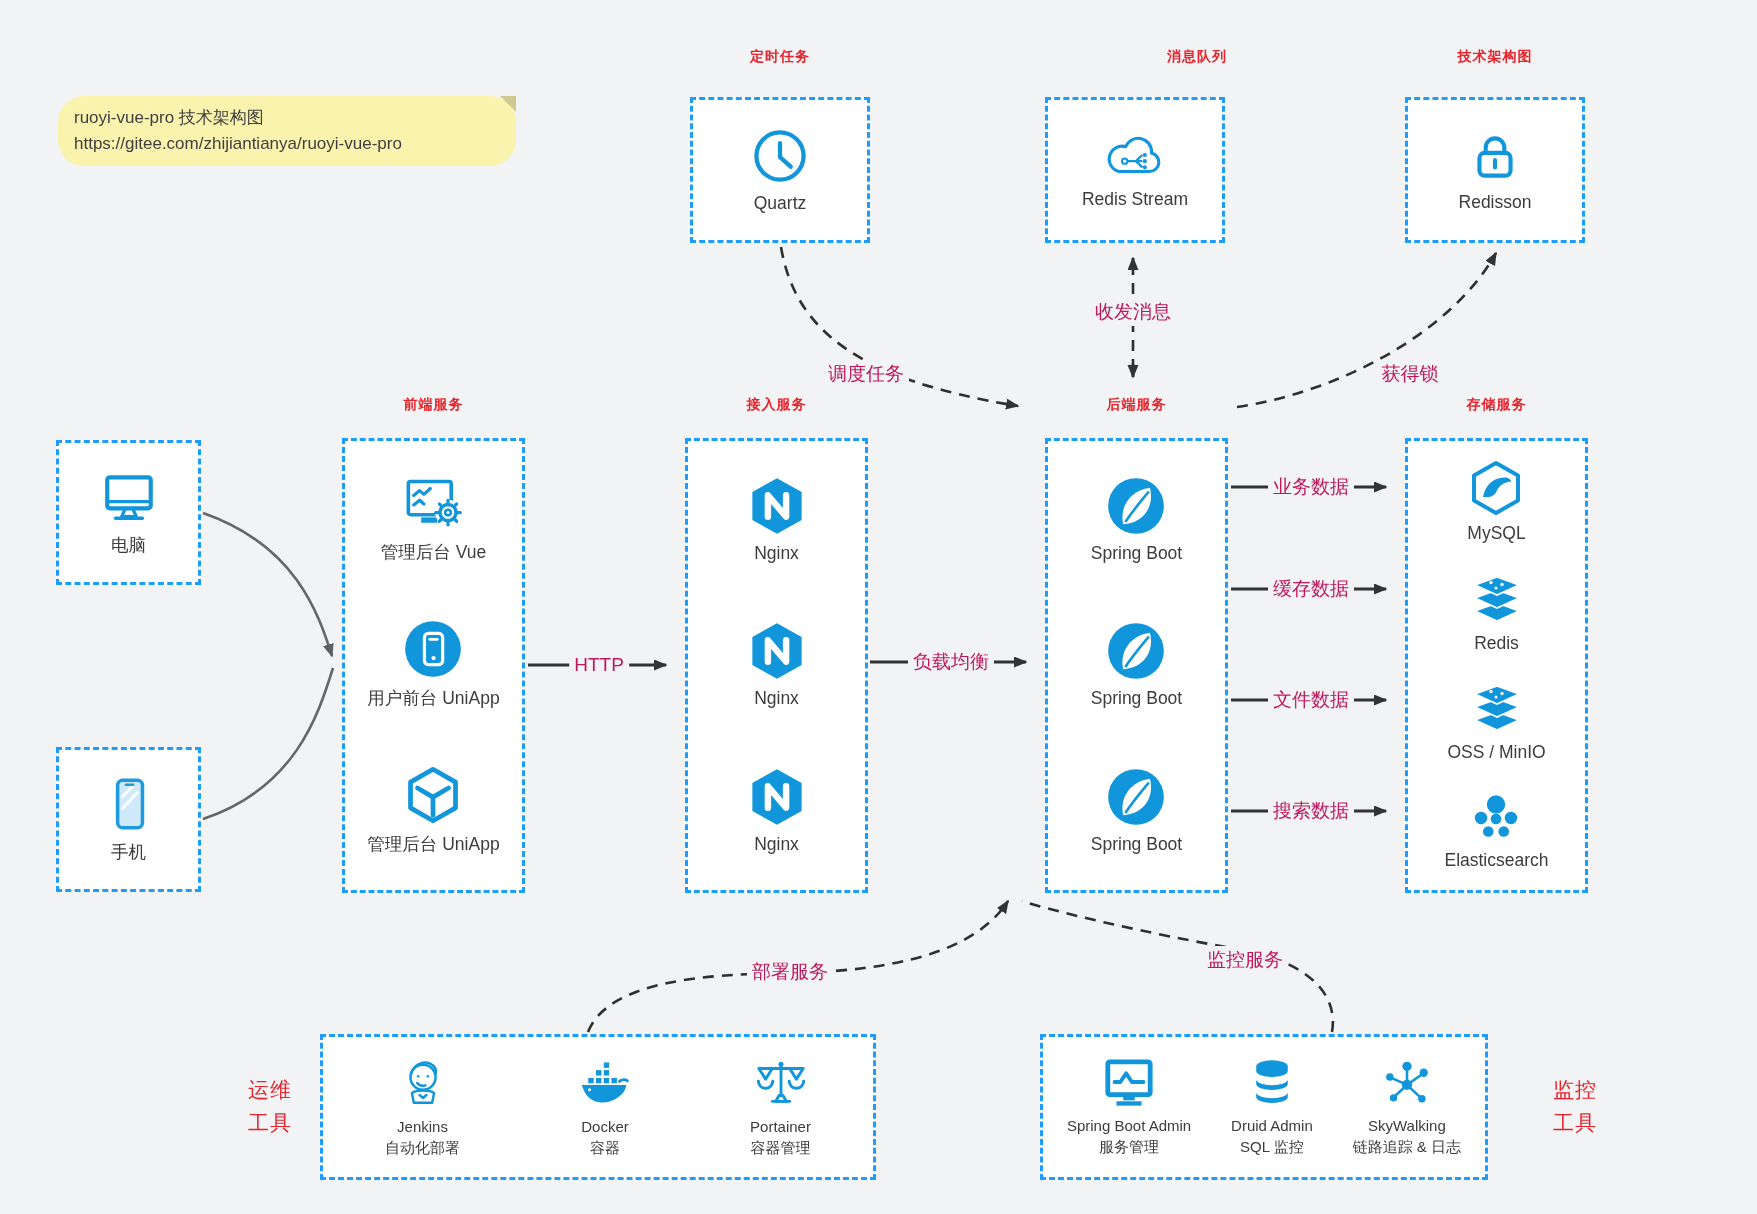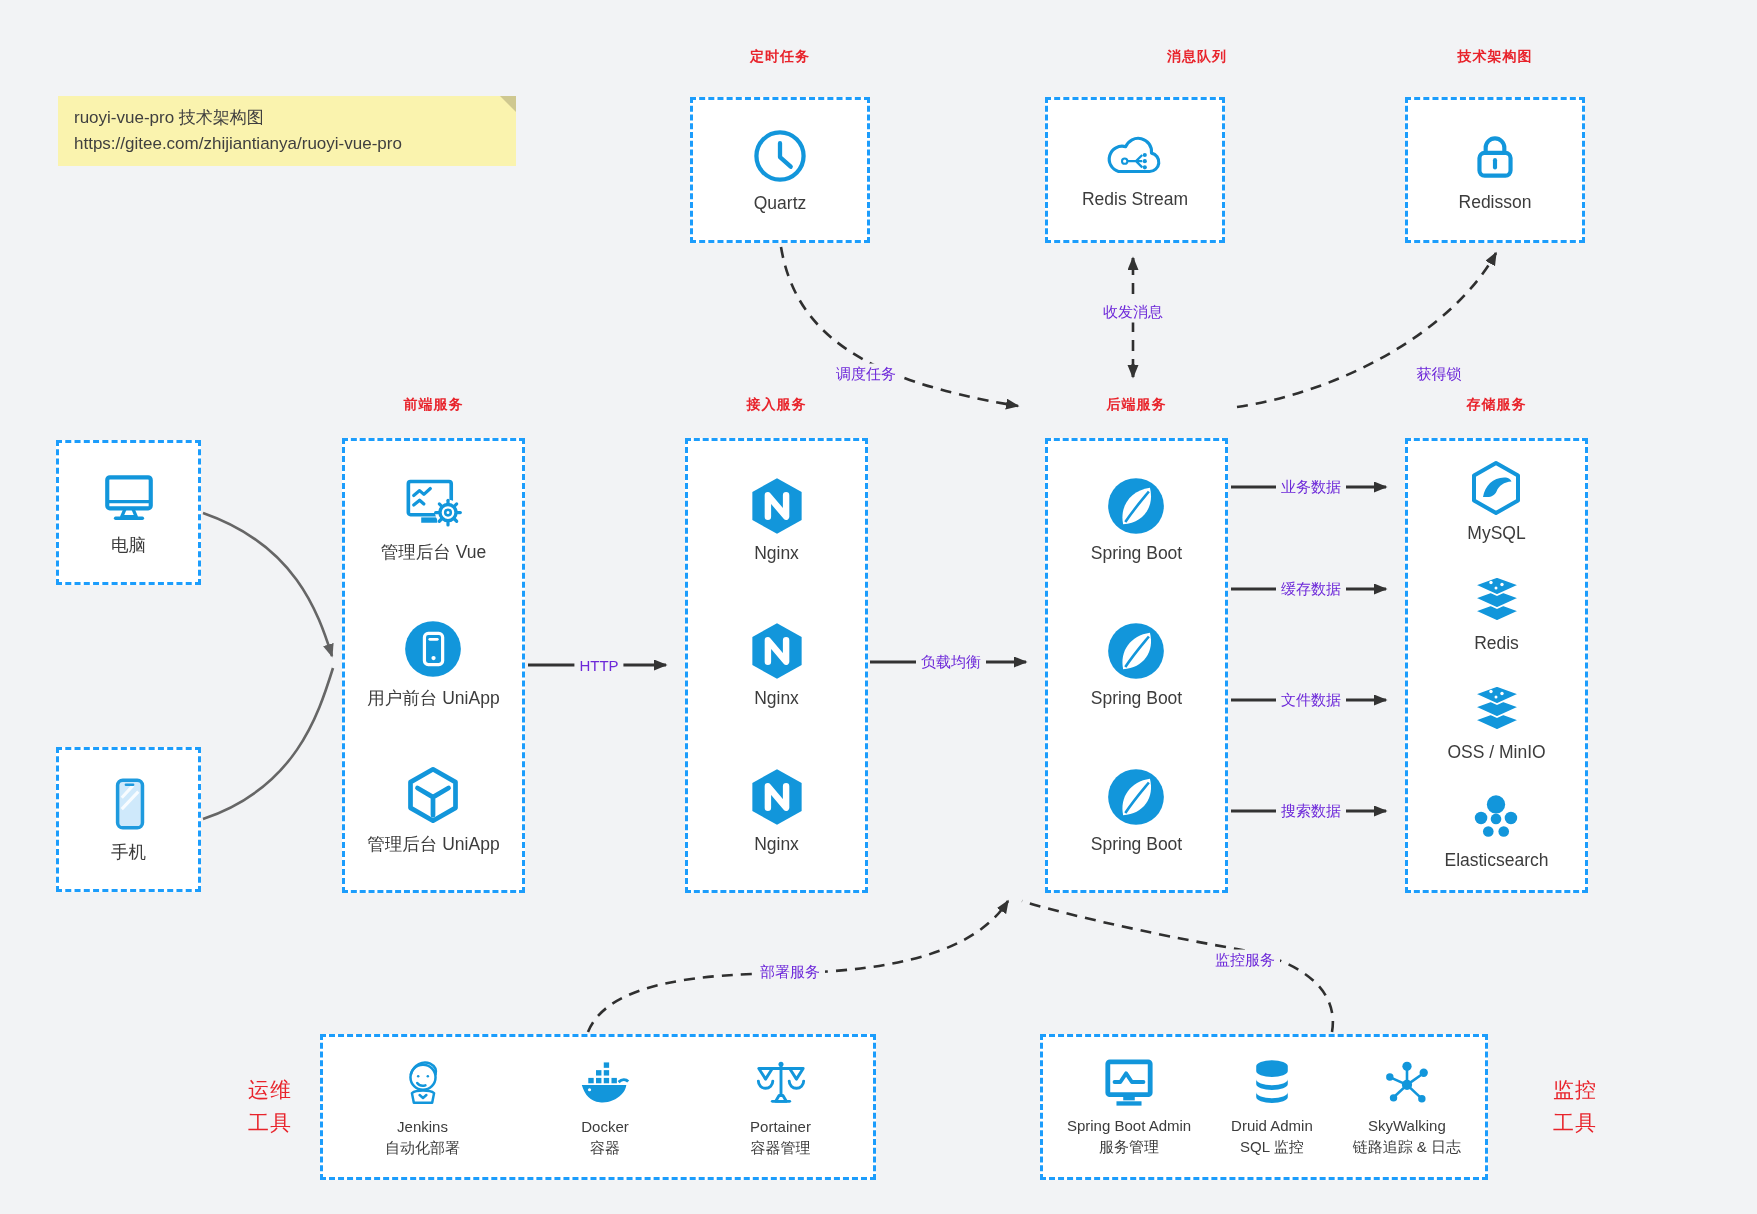--- a/index.html
+++ b/index.html
@@ -28,27 +28,27 @@
   .group-title{
     position:absolute;color:#e8232b;font-weight:700;font-size:14px;
     text-align:center;letter-spacing:1px;white-space:nowrap;
   }
   .side-title{
     position:absolute;color:#e8232b;font-weight:400;font-size:21px;
     text-align:left;line-height:1.55;letter-spacing:1px;
   }
   .edge-label{
     position:absolute;transform:translate(-50%,-50%);
-    font-size:15px;color:#6d28d9;background:#f2f3f5;
+    font-size:19px;color:#be185d;background:#f2f3f5;
     padding:1px 5px;white-space:nowrap;z-index:5;
   }
   .note{
     position:absolute;left:58px;top:96px;width:458px;height:70px;
     background:#faf3ae;box-sizing:border-box;padding:9px 0 0 16px;
-    font-size:17px;color:#3f3f3f;line-height:1.55;
+    font-size:17px;color:#3f3f3f;line-height:1.55;border-radius:26px;
   }
   .note .fold{
     position:absolute;top:0;right:0;width:0;height:0;
     border-top:16px solid #cfc890;border-left:16px solid transparent;
   }
   .icon{display:block;}
 </style>
 </head>
 <body>
 
@@ -418,21 +418,21 @@
         <div>SkyWalking</div>
         <div>链路追踪 &amp; 日志</div>
       </div>
     </div>
   </div>
 
   <div class="edge-label" style="left:599px;top:665px;">HTTP</div>
   <div class="edge-label" style="left:951px;top:662px;">负载均衡</div>
   <div class="edge-label" style="left:866px;top:374px;">调度任务</div>
   <div class="edge-label" style="left:1133px;top:312px;">收发消息</div>
-  <div class="edge-label" style="left:1410px;top:374px;margin-left:29px;">获得锁</div>
+  <div class="edge-label" style="left:1410px;top:374px;">获得锁</div>
   <div class="edge-label" style="left:1311px;top:487px;">业务数据</div>
   <div class="edge-label" style="left:1311px;top:589px;">缓存数据</div>
   <div class="edge-label" style="left:1311px;top:700px;">文件数据</div>
   <div class="edge-label" style="left:1311px;top:811px;">搜索数据</div>
   <div class="edge-label" style="left:790px;top:972px;">部署服务</div>
   <div class="edge-label" style="left:1245px;top:960px;">监控服务</div>
 
 </div>
 
 </body></html>

